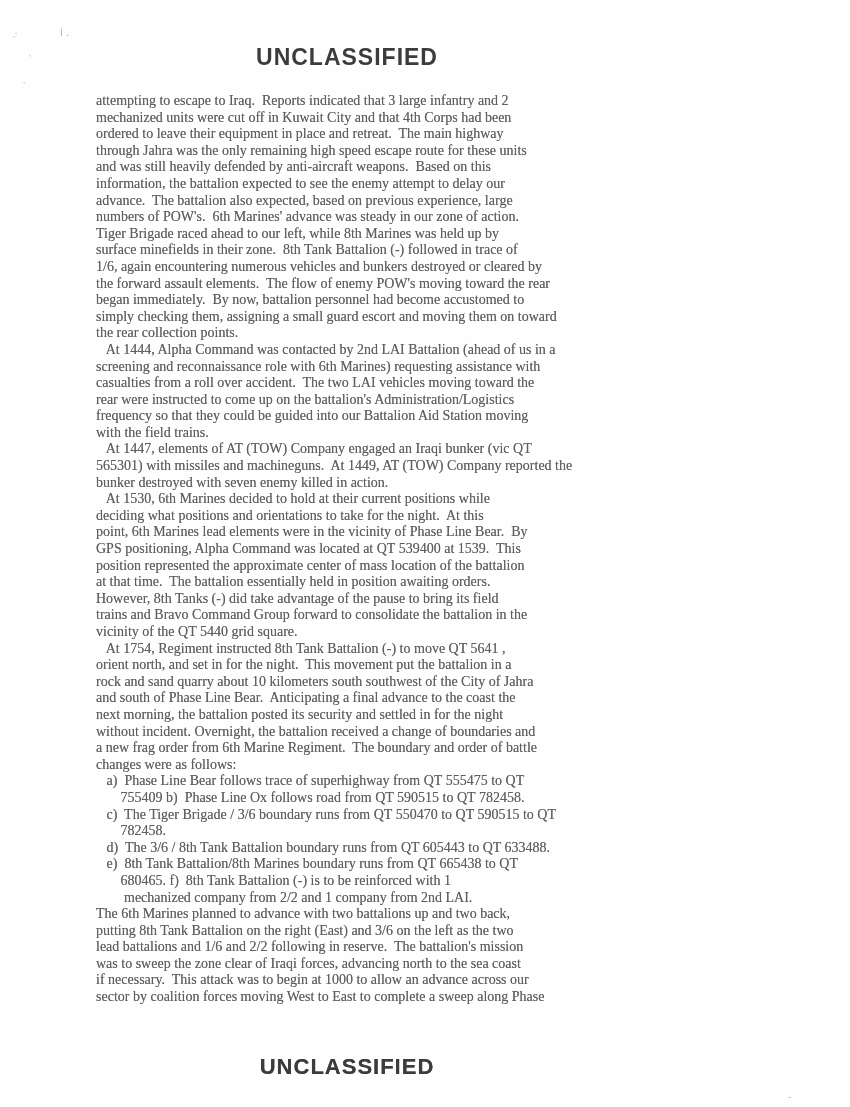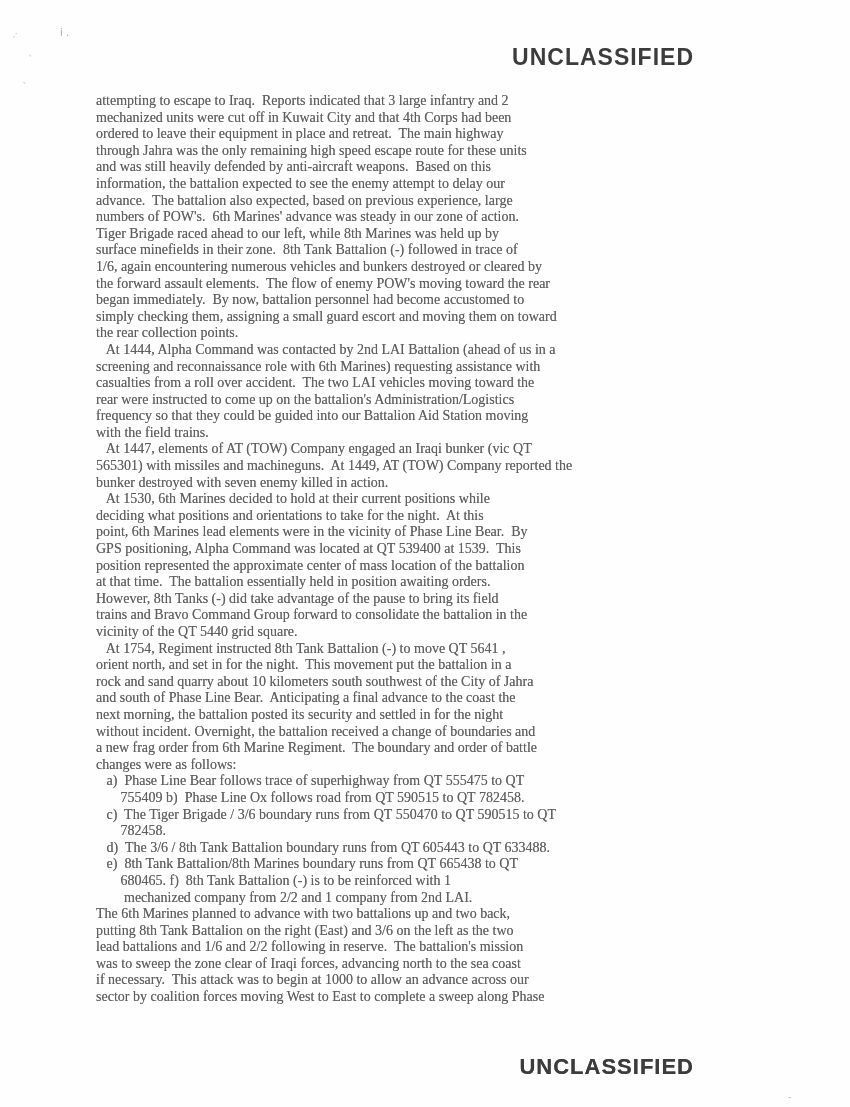--- a/index.html
+++ b/index.html
@@ -12,21 +12,21 @@
     width: 850px;
     height: 1107px;
     background: #fefefe;
     overflow: hidden;
     font-family: "DejaVu Sans Mono", monospace;
   }
   .classification {
     position: absolute;
     left: 0;
     width: 694px;
-    text-align: right;
+    text-align: center;
     font-family: "Liberation Sans", sans-serif;
     font-weight: bold;
     color: #3c3c3c;
     letter-spacing: 1px;
   }
   .classification.header {
     top: 44px;
     font-size: 23px;
   }
   .classification.footer {

